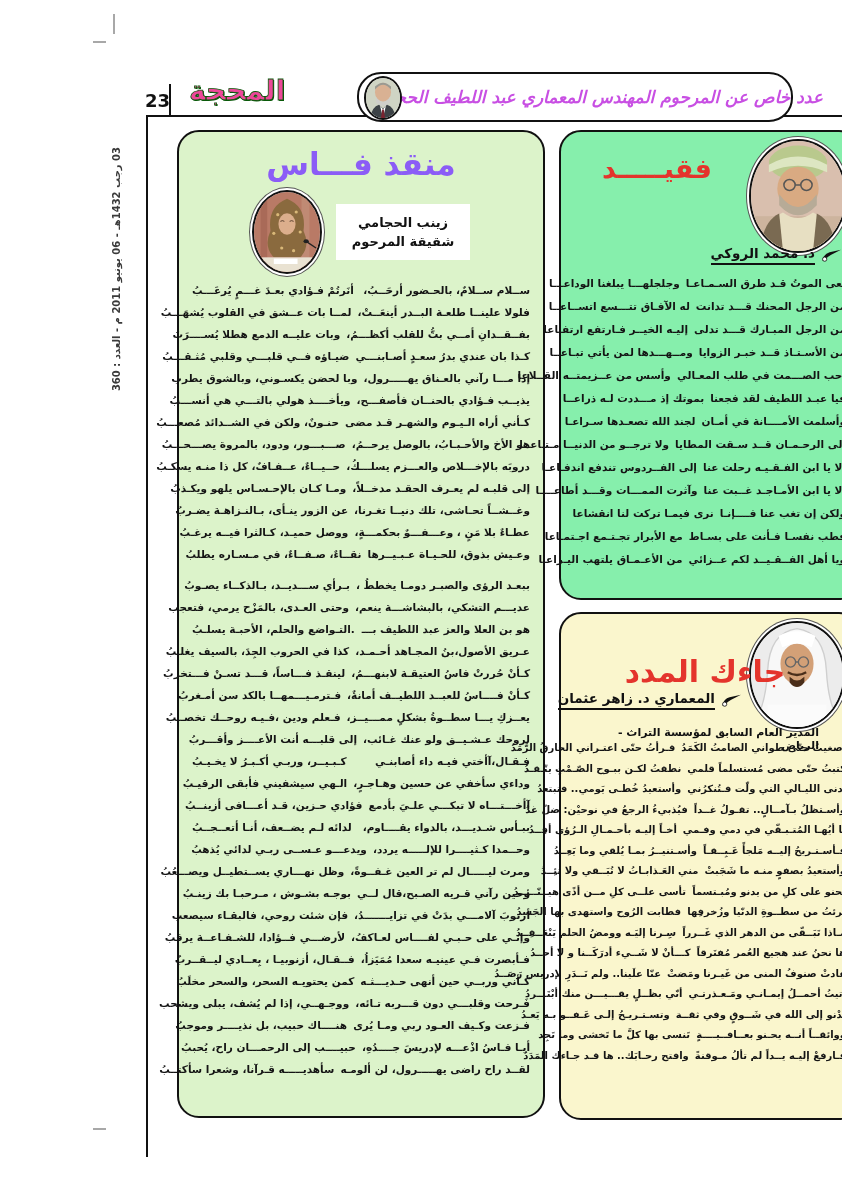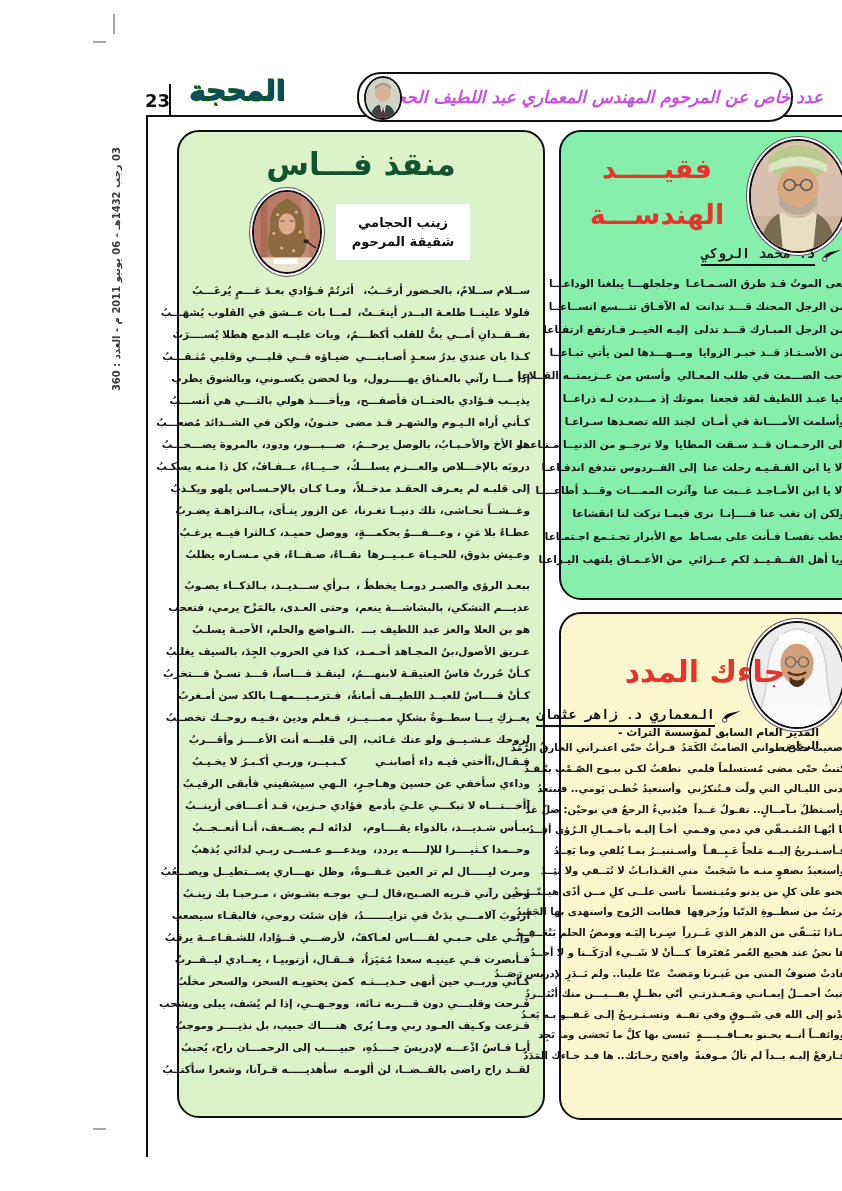--- a/index.html
+++ b/index.html
@@ -3,65 +3,65 @@
 <meta charset="utf-8">
 <style>
   html,body{margin:0;padding:0;background:#fff;}
   .page{position:relative;width:753px;height:1191px;background:#ffffff;overflow:hidden;
         font-family:"DejaVu Sans",sans-serif;direction:rtl;color:#151515;}
   
   .mark{position:absolute;background:#a8a8a8;}
   
   .page-number{position:absolute;left:56px;top:90px;font-size:18px;font-weight:bold;color:#111;direction:ltr;}
   .pageno-tick{position:absolute;left:80px;top:84px;width:2px;height:33px;background:#111;}
-  .logo{position:absolute;left:100px;top:74px;font-size:28px;font-weight:bold;color:#0c4a6e;
+  .logo{position:absolute;left:100px;top:74px;font-size:28px;font-weight:bold;color:#ec4899;
         -webkit-text-stroke:0.8px #0a5a0a;text-shadow:1px 1px 0 #0a5a0a;}
   .header-rule{position:absolute;left:57px;top:115px;width:715px;height:2px;background:#111;}
   .side-rule{position:absolute;left:57px;top:115px;width:2px;height:1042px;background:#111;}
   .banner{position:absolute;left:268px;top:72px;width:432px;height:46px;background:#fff;
           border:2px solid #111;border-radius:24px;display:flex;align-items:center;justify-content:center;}
   .banner-text{font-size:17px;font-weight:bold;font-style:italic;color:#c84fe3;white-space:nowrap;
                padding-left:40px;letter-spacing:0px;}
   .banner-photo{position:absolute;left:5px;top:2px;width:34px;height:40px;border-radius:50%;
                 border:1.5px solid #111;overflow:hidden;background:#cfd4c4;}
   
   .side-date{position:absolute;left:22px;top:492px;width:345px;height:14px;
              transform:rotate(-90deg);transform-origin:left top;font-size:10px;font-weight:bold;
              color:#3a3a3a;white-space:nowrap;direction:rtl;}
   
   .artbox{position:absolute;border:2px solid #111;border-radius:22px;box-sizing:border-box;}
   .box-left{left:88px;top:130px;width:368px;height:988px;background:#dcf3ca;}
   .box-tr{left:470px;top:130px;width:302px;height:470px;background:#86efac;}
   .box-br{left:470px;top:612px;width:302px;height:508px;background:#faf6cd;padding-left:28px;}
-  .left-title{margin:14px 10px 0;text-align:center;font-size:31px;font-weight:bold;color:#14532d;}
+  .left-title{margin:14px 10px 0;text-align:center;font-size:31px;font-weight:bold;color:#8b5cf6;}
   .byline-row{display:flex;flex-direction:row-reverse;align-items:center;justify-content:center;gap:14px;margin:8px 8px 10px;}
   .byline-box{background:#ffffff;padding:9px 16px;text-align:center;font-size:13px;font-weight:bold;line-height:19px;color:#111;}
   .photo-oval{border-radius:50%;border:2px solid #111;overflow:hidden;box-shadow:0 0 0 2px #fff,0 0 0 3px #555;background:#ddd;flex:none;}
   .photo-zainab{width:66px;height:80px;}
   .photo-roki{position:absolute;right:12px;top:7px;width:94px;height:110px;}
   .photo-zahir{position:absolute;right:14px;top:7px;width:92px;height:104px;}
   .photo-oval svg{display:block;width:100%;height:100%;}
   .verses{padding:0 13px;}
   .verse-row{display:flex;justify-content:space-between;gap:6px;font-weight:bold;color:#141414;}
   .hemi-r{text-align:right;white-space:nowrap;}
   .hemi-l{text-align:left;white-space:nowrap;}
   .box-left .verse-row{font-size:10.5px;line-height:13px;margin-bottom:9px;}
   .stanza2-start{margin-top:18px;}
   .tr-header{position:relative;height:145px;}
   .tr-title{position:absolute;left:12px;top:14px;width:168px;text-align:center;color:#e4342c;
             font-size:27px;font-weight:bold;line-height:46px;}
   .author-row{position:absolute;display:flex;align-items:center;gap:6px;}
-  .author-name{font-size:13.5px;font-weight:bold;color:#111;border-bottom:2px solid #111;padding-bottom:2px;white-space:nowrap;font-family:Liberation Mono, monospace;}
+  .author-name{font-size:13.5px;font-weight:bold;color:#111;border-bottom:2px solid #111;padding-bottom:2px;white-space:nowrap;}
   .tr-author{right:16px;top:113px;}
   .dedication{text-align:center;font-size:10px;font-weight:bold;margin:0 8px 8px;color:#111;}
   .box-tr .verse-row{font-size:10.5px;line-height:13px;margin-bottom:10px;}
   .br-header{position:relative;height:128px;}
   .br-title{position:absolute;left:26px;top:40px;width:180px;text-align:center;color:#e4342c;
             font-size:30px;font-weight:bold;}
-  .br-author{right:116px;top:92px;}
+  .br-author{right:116px;top:76px;}
   .br-role{position:absolute;right:40px;top:112px;font-size:11px;font-weight:bold;color:#111;}
   .box-br .verse-row{font-size:10px;line-height:12.5px;margin-bottom:8px;}
   .pen-icon{flex:none;}
 </style>
 </head>
 <body>
 
 <div class="page">
 
   <div class="mark" style="left:24px;top:14px;width:2px;height:20px;"></div>
@@ -296,21 +296,21 @@
           <span class="hemi-r">فـزعت وكـيف العـود ربي ومـا يُرى</span>
           <span class="hemi-l">هنــــاك حبيب، بل نذيــــر وموجبُ</span>
         </div>
 
         <div class="verse-row">
           <span class="hemi-r">أيـا فـاسُ اذْعـــه لإدريسَ جــــدُهِ،</span>
           <span class="hemi-l">حبيــــب إلى الرحمـــان راح، يُحببُ</span>
         </div>
 
         <div class="verse-row">
-          <span class="hemi-r">لقــد راح راضى بالقــضــا، لن ألومـه</span>
+          <span class="hemi-r">لقــد راح راضى يهـــــرول، لن ألومـه</span>
           <span class="hemi-l">سأهديـــــه قـرآنا، وشعرا سأكتــبُ</span>
         </div>
       </div>
   </div>
 
   <div class="artbox box-tr">
     <div class="tr-header">
       <div class="photo-oval photo-roki">
         <svg viewBox="0 0 100 120" preserveAspectRatio="none">
           <rect width="100" height="120" fill="#d9bfae"></rect>
@@ -322,21 +322,20 @@
           <circle cx="59" cy="48" r="6" fill="none" stroke="#555" stroke-width="1.6"></circle>
           <line x1="47" y1="48" x2="53" y2="48" stroke="#555" stroke-width="1.6"></line>
           <path d="M30 58 Q50 86 70 58 L70 70 Q50 92 30 70 Z" fill="#b7ab97"></path>
           <path d="M10 120 Q12 88 34 78 Q50 90 66 78 Q88 88 90 120 Z" fill="#e7dfc2"></path>
           <path d="M10 120 Q12 88 30 79 L34 120 Z" fill="#7a6a52"></path>
           <path d="M90 120 Q88 88 70 79 L66 120 Z" fill="#7a6a52"></path>
         </svg>
       </div>
       <div class="tr-title">
         <div>فقيـــــد</div>
-        <div>الهندســـة</div>
       </div>
       <div class="author-row tr-author">
         <svg class="pen-icon" viewBox="0 0 26 16" width="22" height="13">
           <path d="M1 14 Q3 6 10 4 L24 1 L12 7 Q6 10 4 14 Z" fill="#111"></path>
           <circle cx="4" cy="12.5" r="2.6" fill="#fff" stroke="#111" stroke-width="1"></circle>
         </svg>
         <span class="author-name">د. محمد الروكي</span>
       </div>
     </div>
     <div class="verses">

